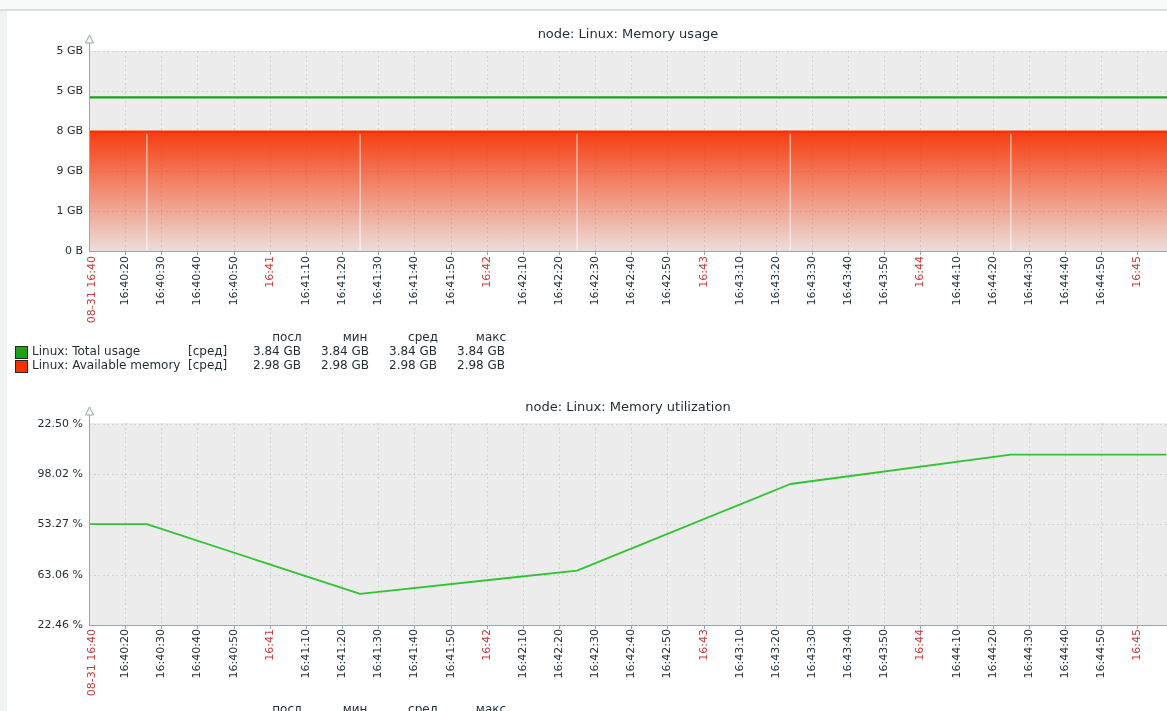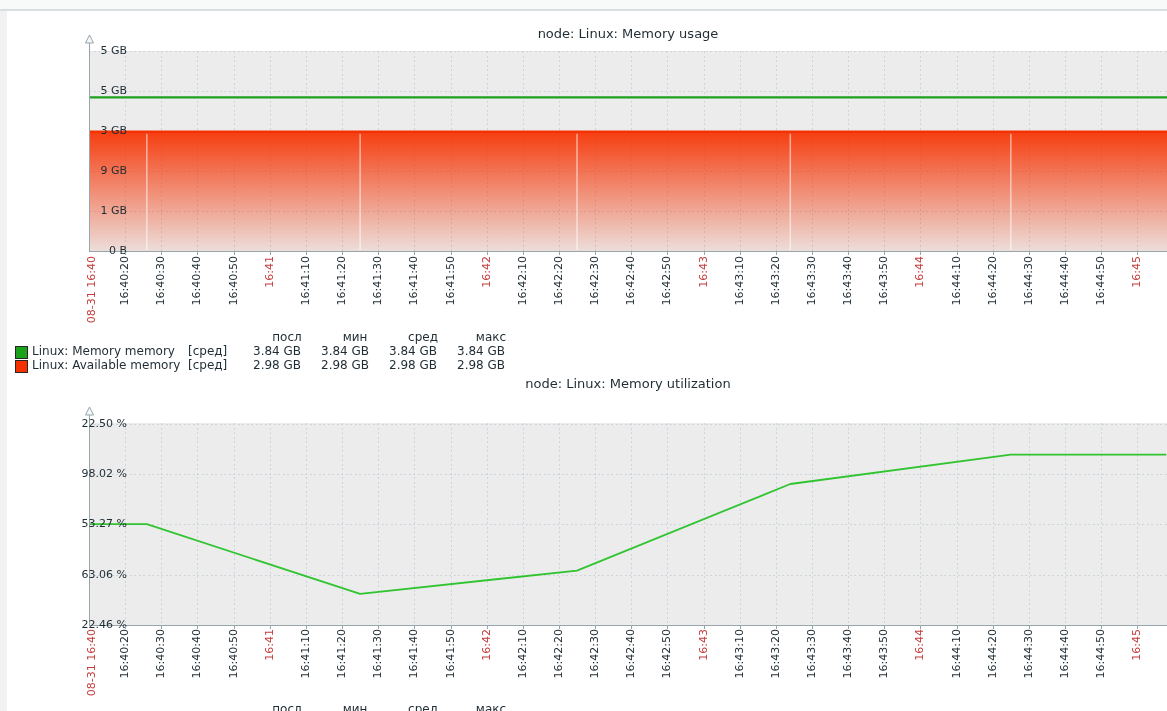--- a/index.html
+++ b/index.html
@@ -10,21 +10,21 @@
   }
   .topbar{position:absolute;top:0;left:0;width:1167px;height:9px;
     background:#f8f9f9;border-bottom:2px solid #dbdee1;}
   .leftstrip{position:absolute;top:11px;left:0;width:7px;height:700px;background:#f1f3f3;}
   .chart-title{position:absolute;left:89px;width:1078px;text-align:center;
     font-size:13px;line-height:15px;color:#1F2C33;}
   .plot-svg{position:absolute;}
   .axis{position:absolute;background:#97A5AD;}
   .arrow-svg{position:absolute;}
   .ylabel{position:absolute;left:0;width:83px;text-align:right;
-    font-size:11px;line-height:12px;white-space:nowrap;color:#1F2C33;padding-left:44px;}
+    font-size:11px;line-height:12px;white-space:nowrap;color:#1F2C33;}
   .xlabel{position:absolute;display:inline-block;font-size:11px;line-height:13px;
     white-space:nowrap;color:#1F2C33;transform-origin:0 0;
     transform:rotate(-90deg) translateX(-100%);}
   .red{color:#C43C3C;}
   .tickmark{position:absolute;width:1px;height:3px;background:#97A5AD;}
   .legend{position:absolute;left:0;top:0;width:600px;font-size:12px;line-height:13px;}
   .lg-cell{position:absolute;width:68px;text-align:center;white-space:nowrap;}
   .lg-val{position:absolute;width:68px;text-align:left;white-space:nowrap;}
   .lg-name{position:absolute;white-space:nowrap;}
   .lg-agg{position:absolute;white-space:nowrap;}
@@ -90,21 +90,21 @@
         <line x1="921.825" y1="82.8" x2="921.825" y2="199" stroke="rgba(255,255,255,0.55)" stroke-width="1.5"></line>
         <line x1="0" y1="80.8" x2="1078" y2="80.8" stroke="#F63100" stroke-width="2.4"></line>
       </svg>
       <div class="axis" style="left: 89px; top: 43px; width: 1px; height: 208px;"></div>
       <div class="axis" style="left: 89px; top: 251px; width: 1078px; height: 1px;"></div>
       <svg width="11" height="10" class="arrow-svg" style="left: 84px; top: 34px;">
         <polygon points="5.5,1 1.5,9 9.5,9" fill="#F6F8F8" stroke="#97A5AD"></polygon>
       </svg>
       <div class="ylabel" style="top: 45px;">5 GB</div>
       <div class="ylabel" style="top: 85px;">5 GB</div>
-      <div class="ylabel" style="top: 125px;">3 GB</div>
+      <div class="ylabel" style="top: 125px;">8 GB</div>
       <div class="ylabel" style="top: 165px;">9 GB</div>
       <div class="ylabel" style="top: 205px;">1 GB</div>
       <div class="ylabel" style="top: 245px;">0 B</div>
       <div class="xlabel red" style="left: 85px; top: 256px;">08-31 16:40</div>
       <div class="xlabel" style="left: 118.15px; top: 256px;">16:40:20</div>
       <div class="tickmark" style="left: 125px; top: 252px;"></div>
       <div class="xlabel" style="left: 154.3px; top: 256px;">16:40:30</div>
       <div class="tickmark" style="left: 161px; top: 252px;"></div>
       <div class="xlabel" style="left: 190.45px; top: 256px;">16:40:40</div>
       <div class="tickmark" style="left: 197px; top: 252px;"></div>
@@ -160,42 +160,42 @@
       <div class="tickmark" style="left: 1101px; top: 252px;"></div>
       <div class="xlabel red" style="left: 1130.35px; top: 256px;">16:45</div>
       <div class="tickmark" style="left: 1137px; top: 252px;"></div>
       <div class="legend" style="top: 331px;">
         <div class="lg-cell" style="left: 253px; top: 0px;">посл</div>
         <div class="lg-cell" style="left: 321px; top: 0px;">мин</div>
         <div class="lg-cell" style="left: 389px; top: 0px;">сред</div>
         <div class="lg-cell" style="left: 457px; top: 0px;">макс</div>
         <div>
           <div class="swatch" style="left: 15px; top: 15px; background: rgb(28, 161, 28);"></div>
-          <div class="lg-name" style="left: 32px; top: 14px;">Linux: Memory memory</div>
+          <div class="lg-name" style="left: 32px; top: 14px;">Linux: Total usage</div>
           <div class="lg-agg" style="left: 188px; top: 14px;">[сред]</div>
           <div class="lg-val" style="left: 253px; top: 14px;">3.84 GB</div>
           <div class="lg-val" style="left: 321px; top: 14px;">3.84 GB</div>
           <div class="lg-val" style="left: 389px; top: 14px;">3.84 GB</div>
           <div class="lg-val" style="left: 457px; top: 14px;">3.84 GB</div>
         </div>
         <div>
           <div class="swatch" style="left: 15px; top: 29px; background: rgb(246, 49, 0);"></div>
           <div class="lg-name" style="left: 32px; top: 28px;">Linux: Available memory</div>
           <div class="lg-agg" style="left: 188px; top: 28px;">[сред]</div>
           <div class="lg-val" style="left: 253px; top: 28px;">2.98 GB</div>
           <div class="lg-val" style="left: 321px; top: 28px;">2.98 GB</div>
           <div class="lg-val" style="left: 389px; top: 28px;">2.98 GB</div>
           <div class="lg-val" style="left: 457px; top: 28px;">2.98 GB</div>
         </div>
       </div>
     </div>
 </div>
 
 <div>
-  <div class="chart-title" style="top:376px">node: Linux: Memory utilization</div>
+  <div class="chart-title" style="top:399px">node: Linux: Memory utilization</div>
   <div id="chart1">
       <svg width="1078" height="202" class="plot-svg" style="left: 89px; top: 423px;">
         <rect x="0" y="0" width="1078" height="202" fill="#ECECEC"></rect>
         <line x1="36.5" y1="0" x2="36.5" y2="202" stroke="#CBD5DB" stroke-dasharray="2 2.5" shape-rendering="crispEdges"></line>
         <line x1="72.5" y1="0" x2="72.5" y2="202" stroke="#CBD5DB" stroke-dasharray="2 2.5" shape-rendering="crispEdges"></line>
         <line x1="108.5" y1="0" x2="108.5" y2="202" stroke="#CBD5DB" stroke-dasharray="2 2.5" shape-rendering="crispEdges"></line>
         <line x1="145.5" y1="0" x2="145.5" y2="202" stroke="#CBD5DB" stroke-dasharray="2 2.5" shape-rendering="crispEdges"></line>
         <line x1="181.5" y1="0" x2="181.5" y2="202" stroke="#CBD5DB" stroke-dasharray="2 2.5" shape-rendering="crispEdges"></line>
         <line x1="217.5" y1="0" x2="217.5" y2="202" stroke="#CBD5DB" stroke-dasharray="2 2.5" shape-rendering="crispEdges"></line>
         <line x1="253.5" y1="0" x2="253.5" y2="202" stroke="#CBD5DB" stroke-dasharray="2 2.5" shape-rendering="crispEdges"></line>

